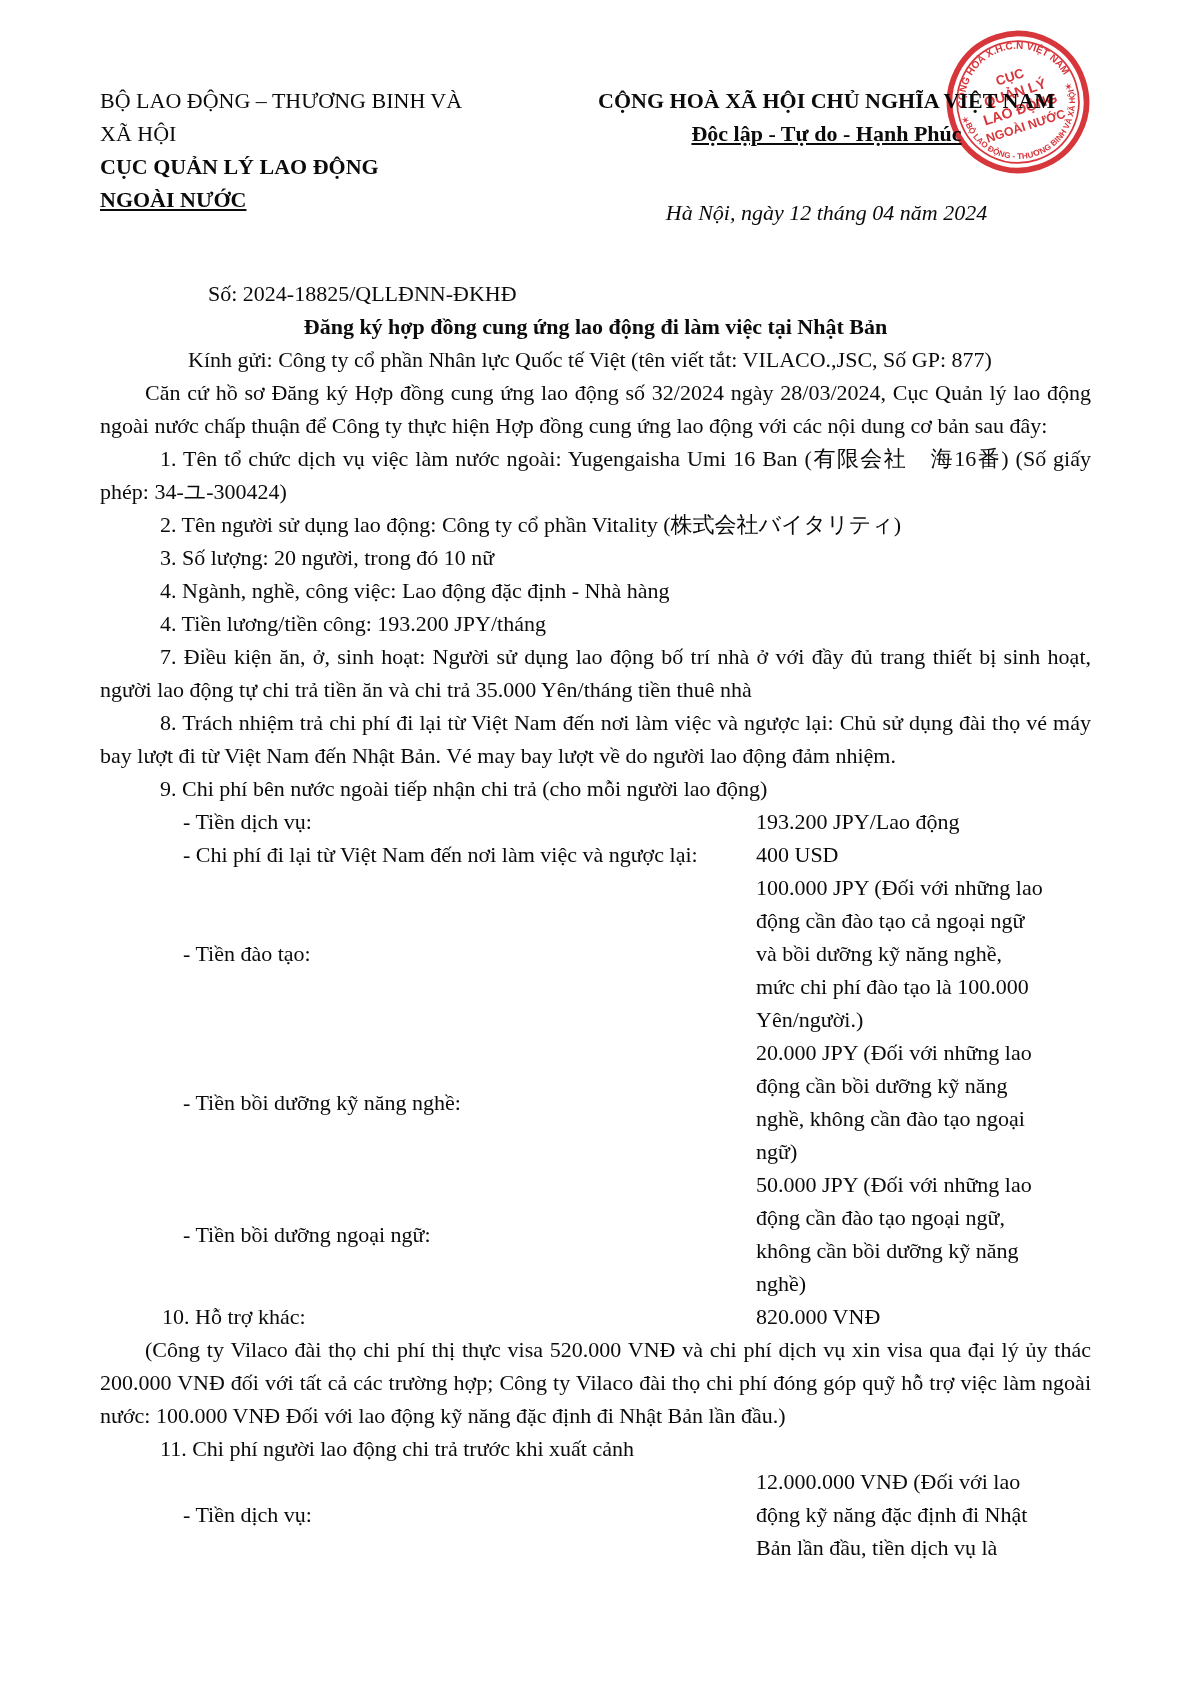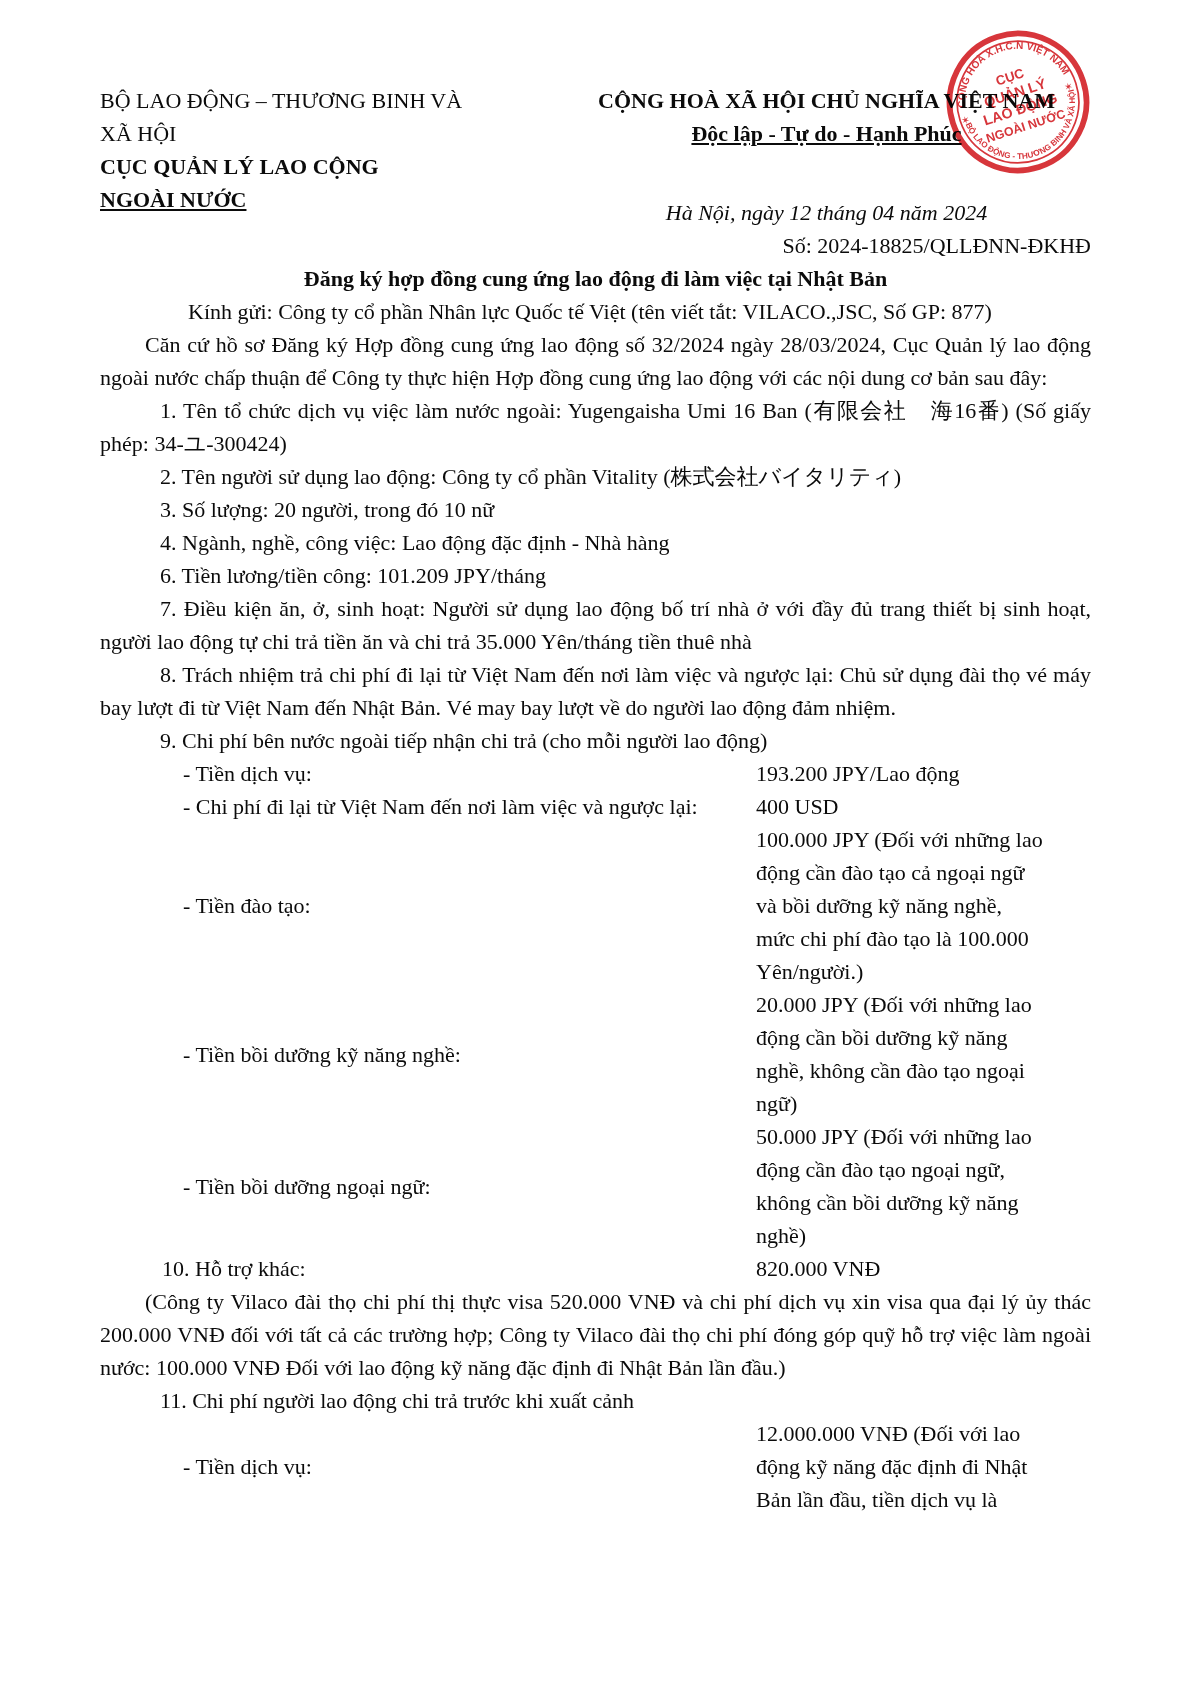--- a/index.html
+++ b/index.html
@@ -12,21 +12,21 @@
     font-size:22px;line-height:33px;color:#0b0b0b;
     margin:0 auto;
   }
   .content{position:absolute;left:100px;top:84px;width:991px;}
   .hdr{display:flex;}
   .hdr-left{width:462px;}
   .hdr-right{flex:1;text-align:center;}
   .b{font-weight:bold;}
   .u{text-decoration:underline;}
   .date{font-style:italic;margin-top:46px;}
-  .doc-num{text-align:right;text-indent:108px;}
+  .doc-num{text-align:left;text-indent:108px;margin-top:48px;}
   .title{text-align:center;font-weight:bold;font-size:23px;}
   .subtitle{text-align:center;font-weight:bold;}
   p.para{margin:0;text-align:justify;}
   .ind45{text-indent:45px;}
   .ind60{text-indent:60px;}
   .ind88{text-indent:88px;}
   .fee-row{display:flex;align-items:center;}
   .fee-label{width:656px;padding-left:83px;box-sizing:border-box;}
   .fee-label.num{padding-left:62px;}
   .fee-value{width:290px;}
@@ -42,41 +42,41 @@
 </head>
 <body>
 
 <div class="page">
   <div class="content">
 
     <div class="hdr">
       <div class="hdr-left">
         <div>BỘ LAO ĐỘNG – THƯƠNG BINH VÀ</div>
         <div>XÃ HỘI</div>
-        <div class="b">CỤC QUẢN LÝ LAO CỘNG</div>
+        <div class="b">CỤC QUẢN LÝ LAO ĐỘNG</div>
         <div class="b u">NGOÀI NƯỚC</div>
       </div>
       <div class="hdr-right">
         <div class="b">CỘNG HOÀ XÃ HỘI CHỦ NGHĨA VIỆT NAM</div>
         <div class="b u">Độc lập - Tự do - Hạnh Phúc</div>
         <div class="date">Hà Nội, ngày 12 tháng 04 năm 2024</div>
       </div>
     </div>
 
     <div class="doc-num">Số: 2024-18825/QLLĐNN-ĐKHĐ</div>
     <div class="subtitle">Đăng ký hợp đồng cung ứng lao động đi làm việc tại Nhật Bản</div>
 
     <p class="para ind88">Kính gửi: Công ty cổ phần Nhân lực Quốc tế Việt (tên viết tắt: VILACO.,JSC, Số GP: 877)</p>
     <p class="para ind45">Căn cứ hồ sơ Đăng ký Hợp đồng cung ứng lao động số 32/2024 ngày 28/03/2024, Cục Quản lý lao động ngoài nước chấp thuận để Công ty thực hiện Hợp đồng cung ứng lao động với các nội dung cơ bản sau đây:</p>
 
     <p class="para ind60">1. Tên tổ chức dịch vụ việc làm nước ngoài: Yugengaisha Umi 16 Ban (有限会社　海16番) (Số giấy phép: 34-ユ-300424)</p>
     <p class="para ind60">2. Tên người sử dụng lao động: Công ty cổ phần Vitality (株式会社バイタリティ)</p>
     <p class="para ind60">3. Số lượng: 20 người, trong đó 10 nữ</p>
     <p class="para ind60">4. Ngành, nghề, công việc: Lao động đặc định - Nhà hàng</p>
-    <p class="para ind60">6. Tiền lương/tiền công: 101.209 JPY/tháng</p>
+    <p class="para ind60">4. Tiền lương/tiền công: 193.200 JPY/tháng</p>
     <p class="para ind60">7. Điều kiện ăn, ở, sinh hoạt: Người sử dụng lao động bố trí nhà ở với đầy đủ trang thiết bị sinh hoạt, người lao động tự chi trả tiền ăn và chi trả 35.000 Yên/tháng tiền thuê nhà</p>
     <p class="para ind60">8. Trách nhiệm trả chi phí đi lại từ Việt Nam đến nơi làm việc và ngược lại: Chủ sử dụng đài thọ vé máy bay lượt đi từ Việt Nam đến Nhật Bản. Vé may bay lượt về do người lao động đảm nhiệm.</p>
     <p class="para ind60">9. Chi phí bên nước ngoài tiếp nhận chi trả (cho mỗi người lao động)</p>
 
     <div class="fee-row">
       <div class="fee-label">- Tiền dịch vụ:</div>
       <div class="fee-value">193.200 JPY/Lao động</div>
     </div>
     <div class="fee-row">
       <div class="fee-label">- Chi phí đi lại từ Việt Nam đến nơi làm việc và ngược lại:</div>

